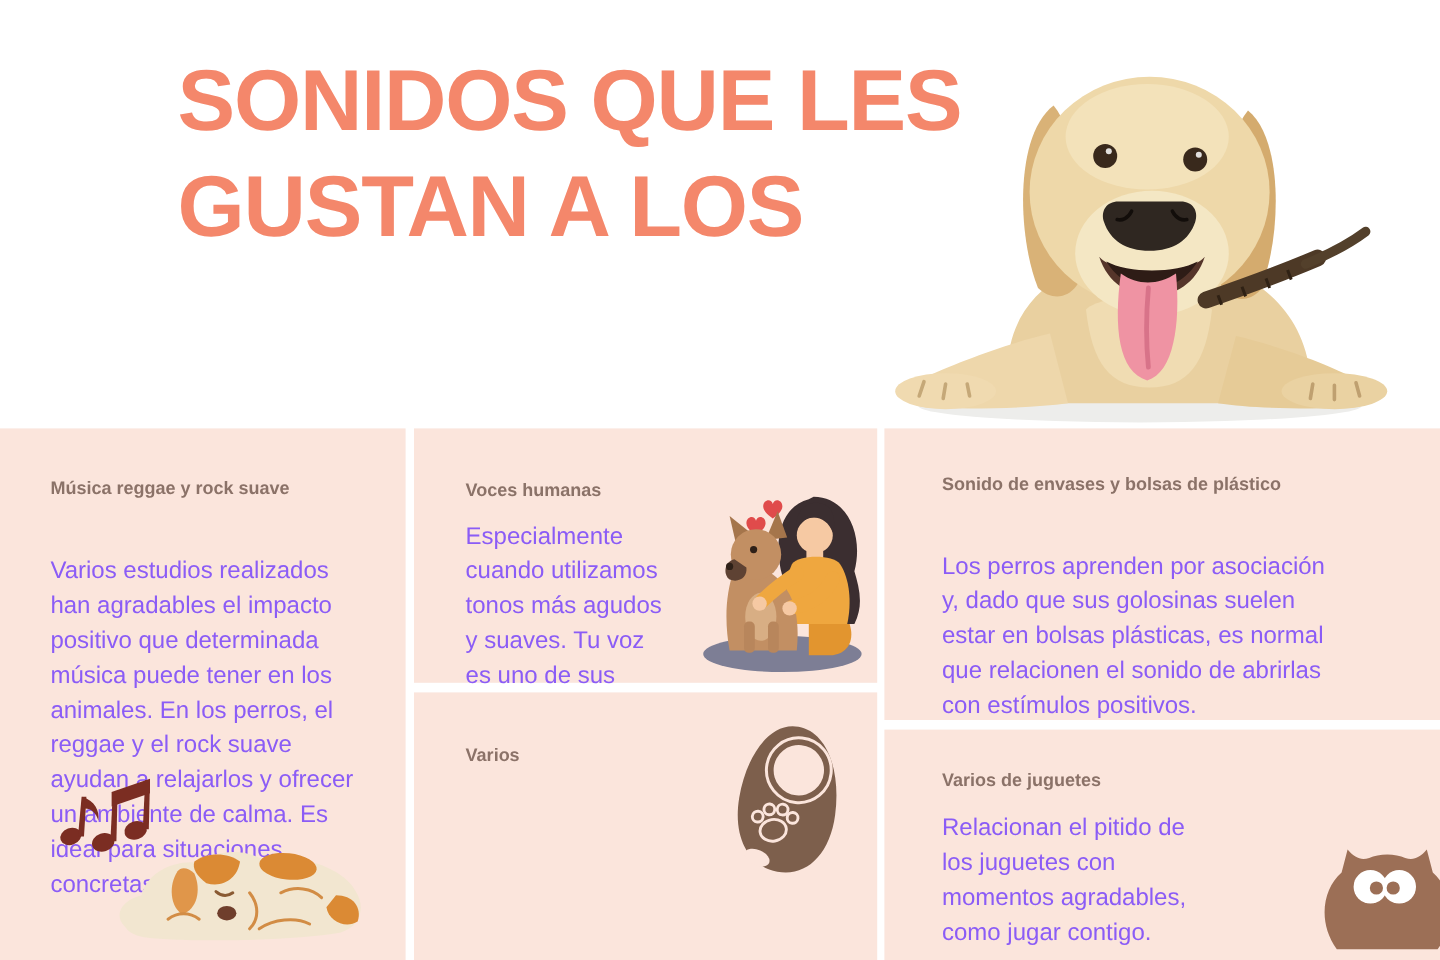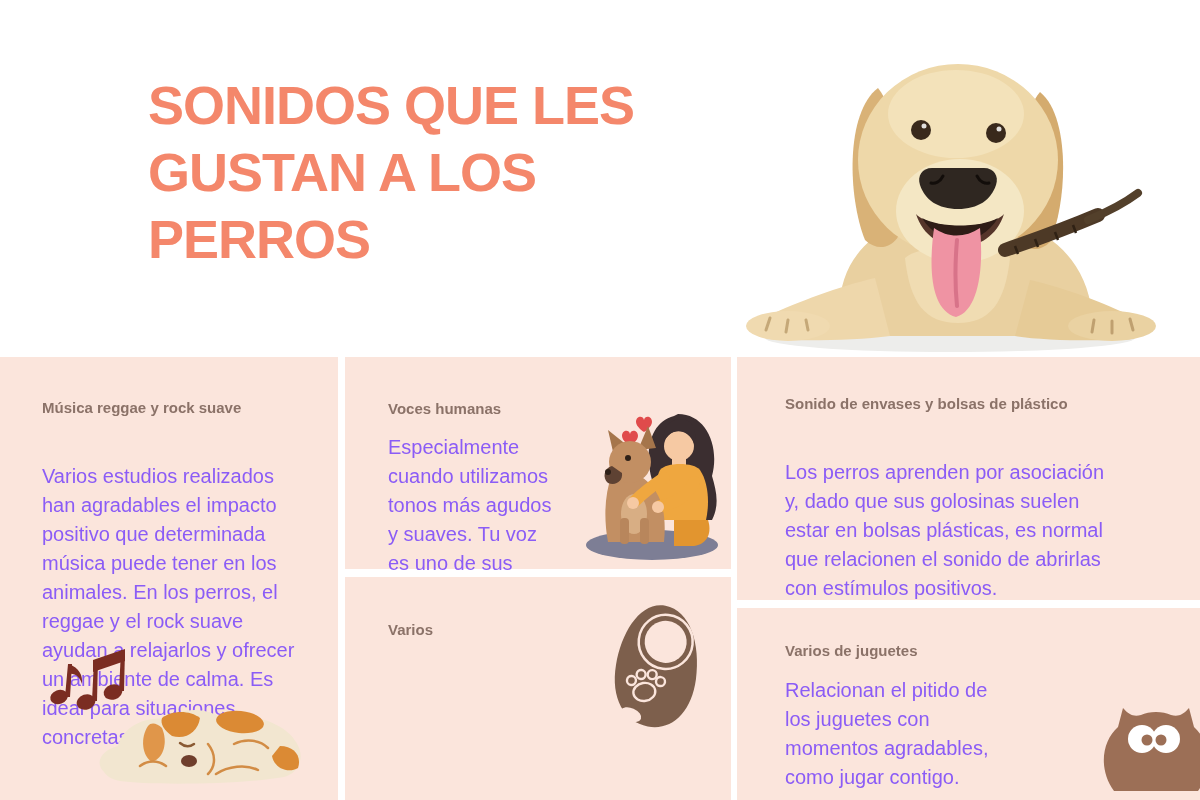--- a/index.html
+++ b/index.html
@@ -3,40 +3,39 @@
 <meta charset="utf-8">
 <style>
   html,body{margin:0;padding:0;background:#ffffff;}
   .stage{
     position:relative;width:1200px;height:800px;background:#ffffff;
     font-family:"Liberation Sans", sans-serif;overflow:hidden;
   }
   .card{position:absolute;background:#FBE5DC;}
   .title{
     position:absolute;left:148px;top:40px;width:720px;
-    color:#F4876B;font-weight:700;font-size:54px;line-height:1.24;
-    letter-spacing:-1px;white-space:nowrap;margin-top:32px;
+    color:#F4876B;font-weight:700;font-size:72px;line-height:1.24;
+    letter-spacing:-1px;white-space:nowrap;
   }
   .heading{
     position:absolute;color:#8B7268;font-weight:700;font-size:15px;line-height:1.38;
   }
   .body-text{
     position:absolute;color:#8b5cf6;font-size:20px;line-height:1.45;
   }
   svg{position:absolute;display:block;}
 </style>
 </head>
 <body>
 
 <div class="stage">
 
   <div class="title">
     <div>SONIDOS QUE LES</div>
     <div>GUSTAN A LOS</div>
-    <div>PERROS</div>
   </div>
 
   <svg style="left:700px;top:18px;width:500px;height:340px" viewBox="0 0 500 340">
     <ellipse cx="250" cy="320" rx="185" ry="14" fill="#ededeb"></ellipse>
 
     <path d="M140,300 C135,235 185,195 258,195 C330,195 385,230 392,295 C394,312 382,318 360,318 L170,318 C148,318 141,312 140,300 Z" fill="#e9d0a0"></path>
 
     <path d="M175,260 C140,268 95,285 70,297 C48,307 52,322 80,322 C120,323 160,322 190,318 Z" fill="#eed7ab"></path>
     <ellipse cx="88" cy="308" rx="42" ry="15" fill="#f0dab0"></ellipse>
     <path d="M70,300 l-4,12 M88,302 l-2,12 M106,302 l2,10" stroke="#c5a878" stroke-width="3" fill="none" stroke-linecap="round"></path>

